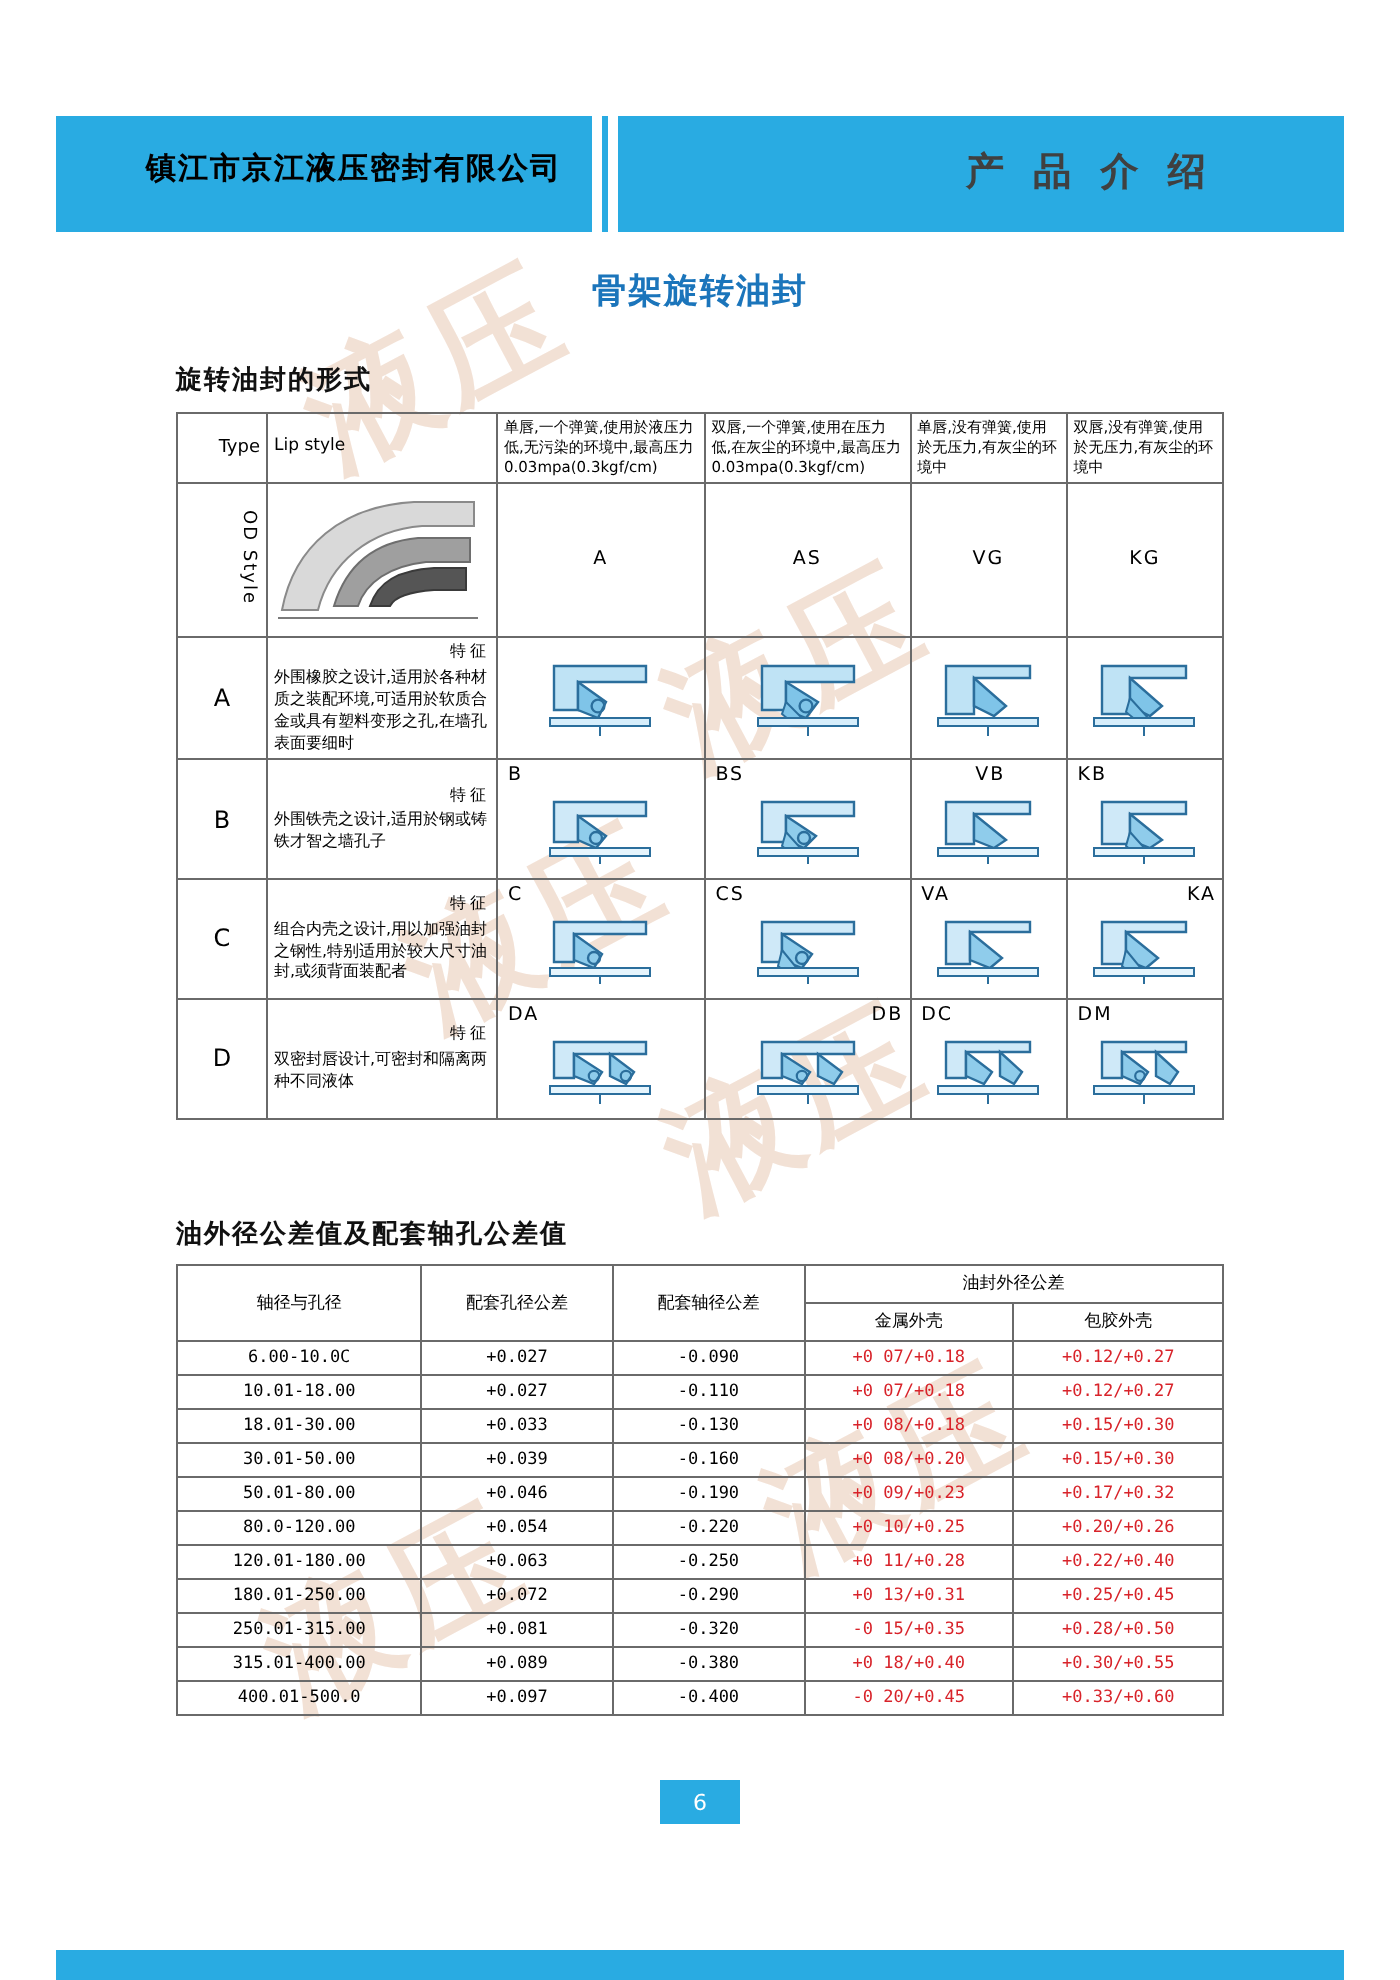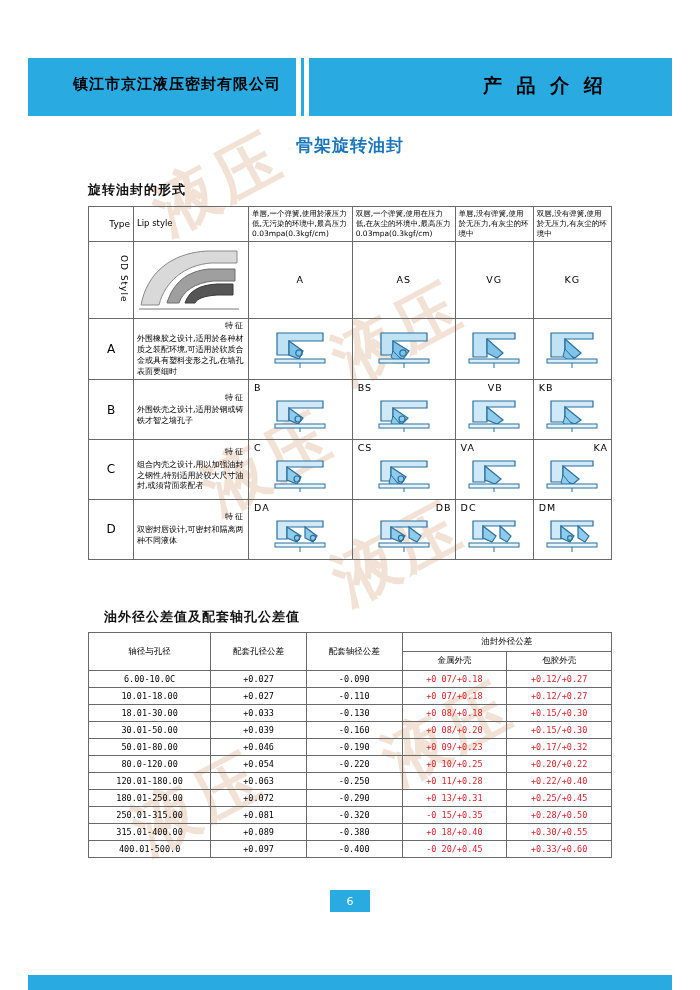--- a/index.html
+++ b/index.html
@@ -25,37 +25,37 @@
     font-family:"DejaVu Sans","Liberation Sans",sans-serif;
   }
   .bars{
     position:absolute;left:268px;top:0;width:18px;height:58px;
   }
   .bars i{position:absolute;top:0;width:5px;height:58px;background:#ffffff;}
   .bars i:nth-child(1){left:0;}
   .bars i:nth-child(2){left:8px;}
   .prodtitle{
     position:absolute;left:455px;top:15px;
-    font-size:19px;font-weight:bold;color:#000000;
+    font-size:19px;font-weight:bold;color:#404040;
     letter-spacing:4px;
   }
   
   .page-title{
     position:absolute;left:0;top:134px;width:700px;
     text-align:center;
     font-size:17px;font-weight:bold;color:#1b75bb;
     letter-spacing:1px;
   }
   .section-title{
     position:absolute;
     font-size:13px;font-weight:bold;color:#111;
     letter-spacing:1px;
   }
   #sec1{left:88px;top:181px;}
-  #sec2{left:104px;top:608px;}
+  #sec2{left:88px;top:608px;}
 
   
   .wm{
     position:absolute;
     color:#e8c9b4;
     font-weight:bold;
     font-size:64px;
     opacity:.55;
     transform:rotate(-28deg);
     pointer-events:none;
@@ -444,21 +444,21 @@
         <td>+0.046</td>
         <td>-0.190</td>
         <td class="redtxt">+0 09/+0.23</td>
         <td class="redtxt">+0.17/+0.32</td>
       </tr>
   <tr>
         <td>80.0-120.00</td>
         <td>+0.054</td>
         <td>-0.220</td>
         <td class="redtxt">+0 10/+0.25</td>
-        <td class="redtxt">+0.20/+0.22</td>
+        <td class="redtxt">+0.20/+0.26</td>
       </tr>
   <tr>
         <td>120.01-180.00</td>
         <td>+0.063</td>
         <td>-0.250</td>
         <td class="redtxt">+0 11/+0.28</td>
         <td class="redtxt">+0.22/+0.40</td>
       </tr>
   <tr>
         <td>180.01-250.00</td>

